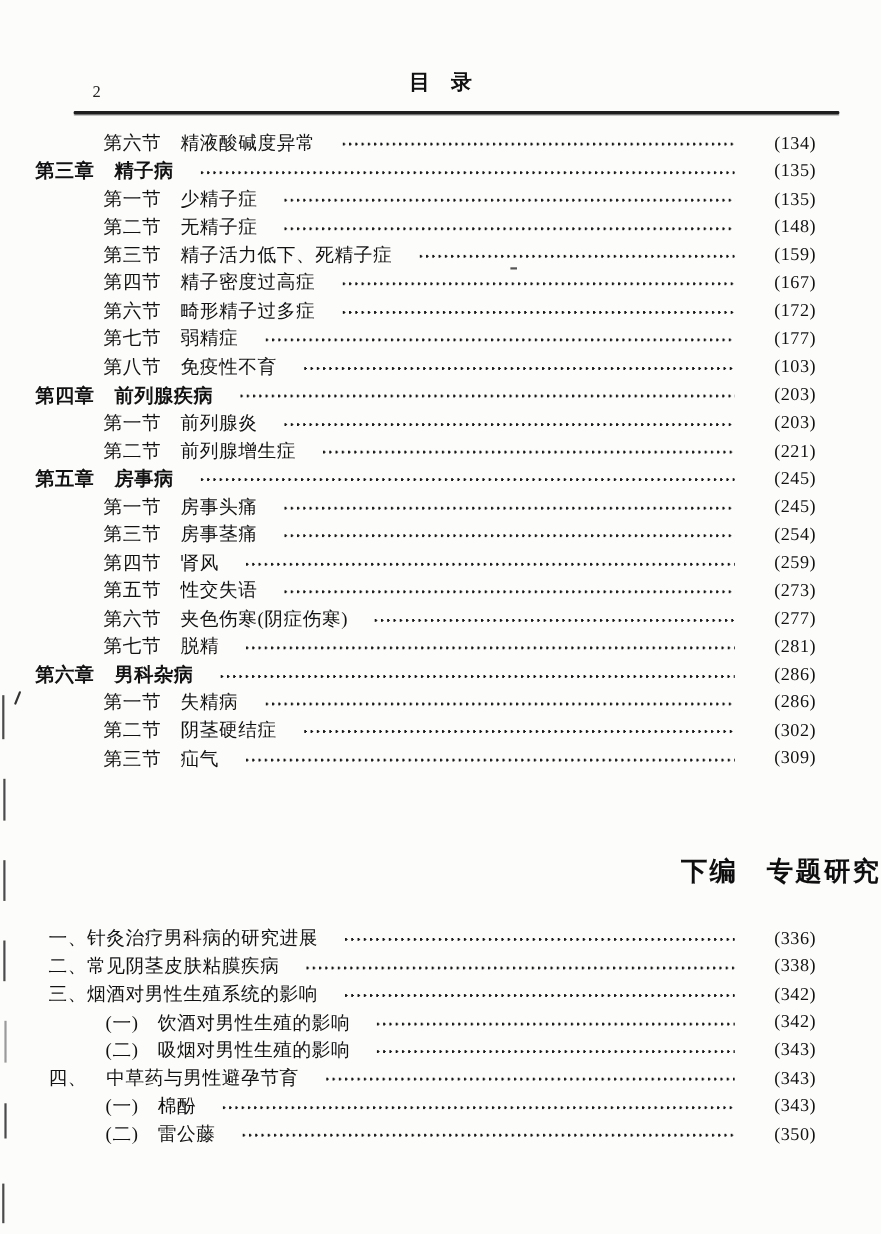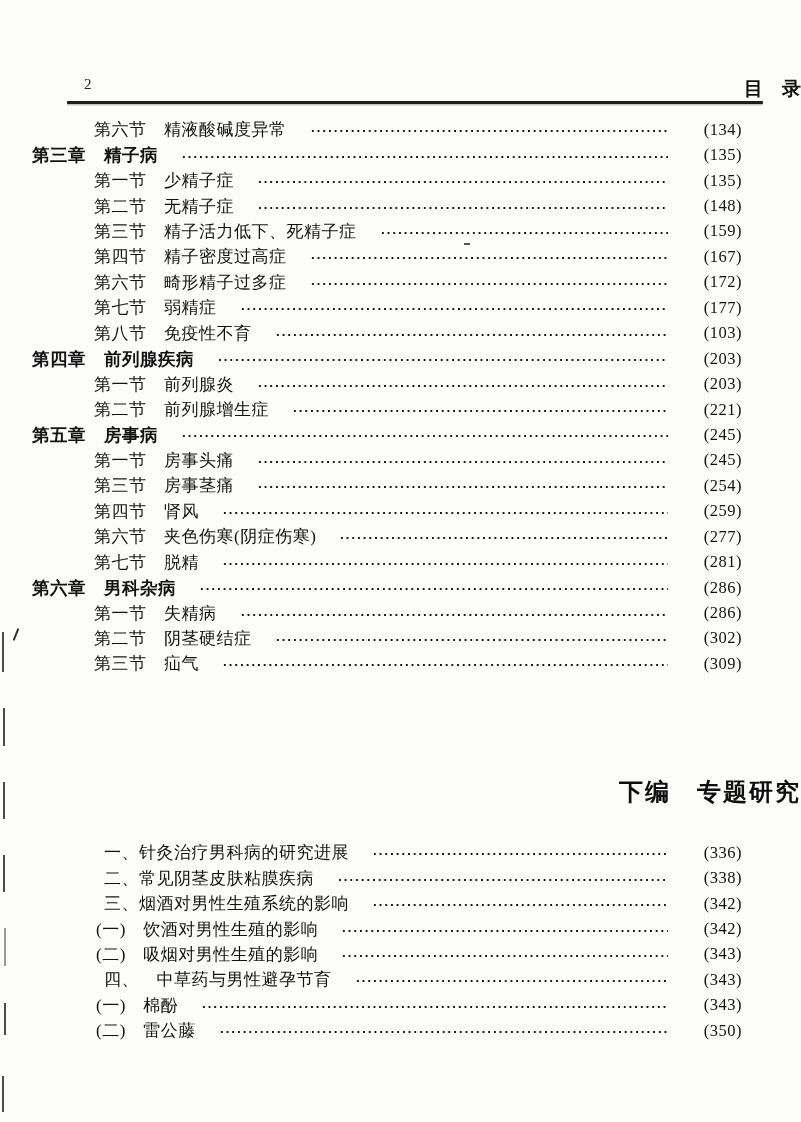--- a/index.html
+++ b/index.html
@@ -8,39 +8,39 @@
     background:#fcfcfb;color:#141414;
     font-family:"Liberation Serif", serif;
   }
   .page{position:absolute;inset:0;}
   
   .pagenum{
     position:absolute;left:84px;top:76px;
     font-size:15px;color:#222;
   }
   .header-title{
-    position:absolute;left:0;right:0;top:76px;text-align:right;
+    position:absolute;left:0;right:0;top:62px;text-align:center;
     font-size:19px;font-weight:bold;color:#111;
   }
   .header-rule{
     position:absolute;left:67px;right:38px;top:101px;height:3px;
     background:#1e1e1e;border-radius:1px;
     box-shadow:0 1.5px 0 rgba(30,30,30,.25);
   }
   
   .toc-list{position:absolute;left:0;right:59px;}
   #toc-main{top:117px;}
   #toc-part2{top:840px;}
   .toc-row{
     display:flex;align-items:center;height:25.45px;
     font-size:17px;white-space:nowrap;color:#121212;gap:16px;
   }
   .toc-row.lv0{padding-left:32px;font-weight:bold;font-size:17.5px;}
   .toc-row.lv1{padding-left:94px;}
-  .toc-row.lv2{padding-left:104px;}
+  .toc-row.lv2{padding-left:44px;}
   .toc-row.lv3{padding-left:96px;}
   .entry-text{letter-spacing:.5px;}
   .leader{
     flex:1 1 auto;height:6px;margin:3px 8px 0 7px;min-width:20px;
     background-image:radial-gradient(circle 1.2px at 2.8px 3px, #181818 97%, rgba(24,24,24,0) 100%);
     background-size:5.7px 6px;background-repeat:repeat-x;background-position:left center;
   }
   .pg{min-width:50px;text-align:right;font-weight:normal;font-size:16.5px;letter-spacing:.5px;}
   .lv0 .pg{font-weight:normal;}
   
@@ -139,20 +139,25 @@
       </div>
       <div class="toc-row lv1">
         <span class="entry-text">第三节　房事茎痛</span>
         <span class="leader"></span>
         <span class="pg">(254)</span>
       </div>
       <div class="toc-row lv1">
         <span class="entry-text">第四节　肾风</span>
         <span class="leader"></span>
         <span class="pg">(259)</span>
+      </div>
+      <div class="toc-row lv1">
+        <span class="entry-text">第五节　性交失语</span>
+        <span class="leader"></span>
+        <span class="pg">(273)</span>
       </div>
       <div class="toc-row lv1">
         <span class="entry-text">第六节　夹色伤寒(阴症伤寒)</span>
         <span class="leader"></span>
         <span class="pg">(277)</span>
       </div>
       <div class="toc-row lv1">
         <span class="entry-text">第七节　脱精</span>
         <span class="leader"></span>
         <span class="pg">(281)</span>

